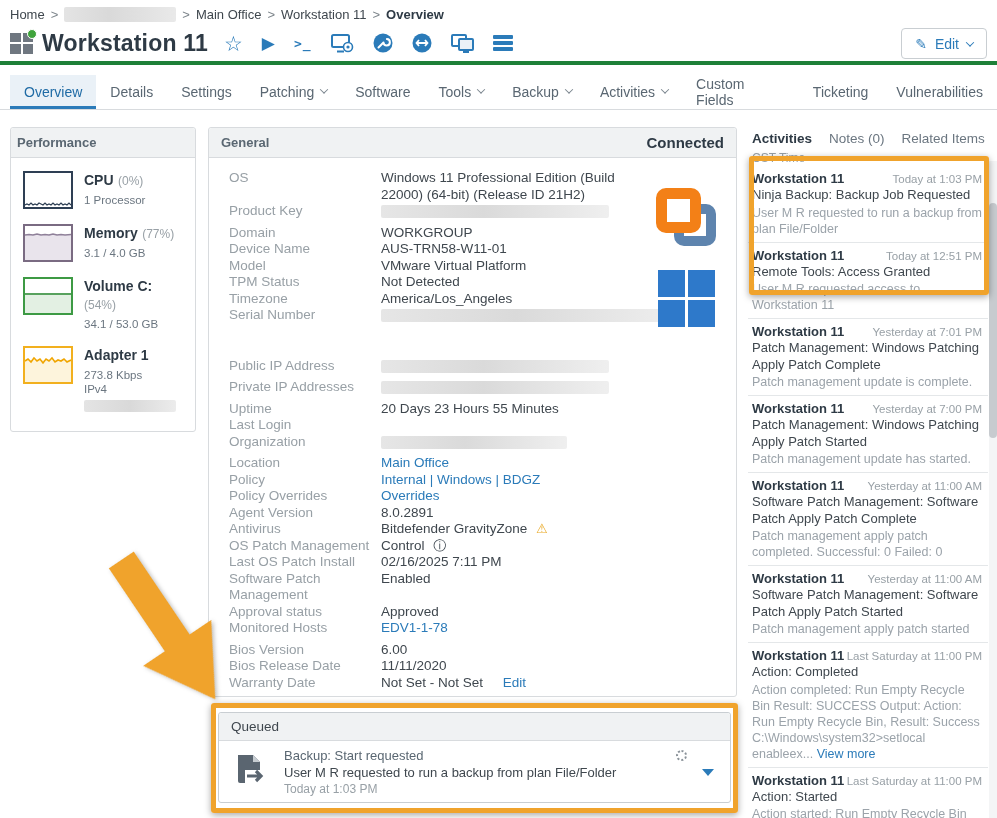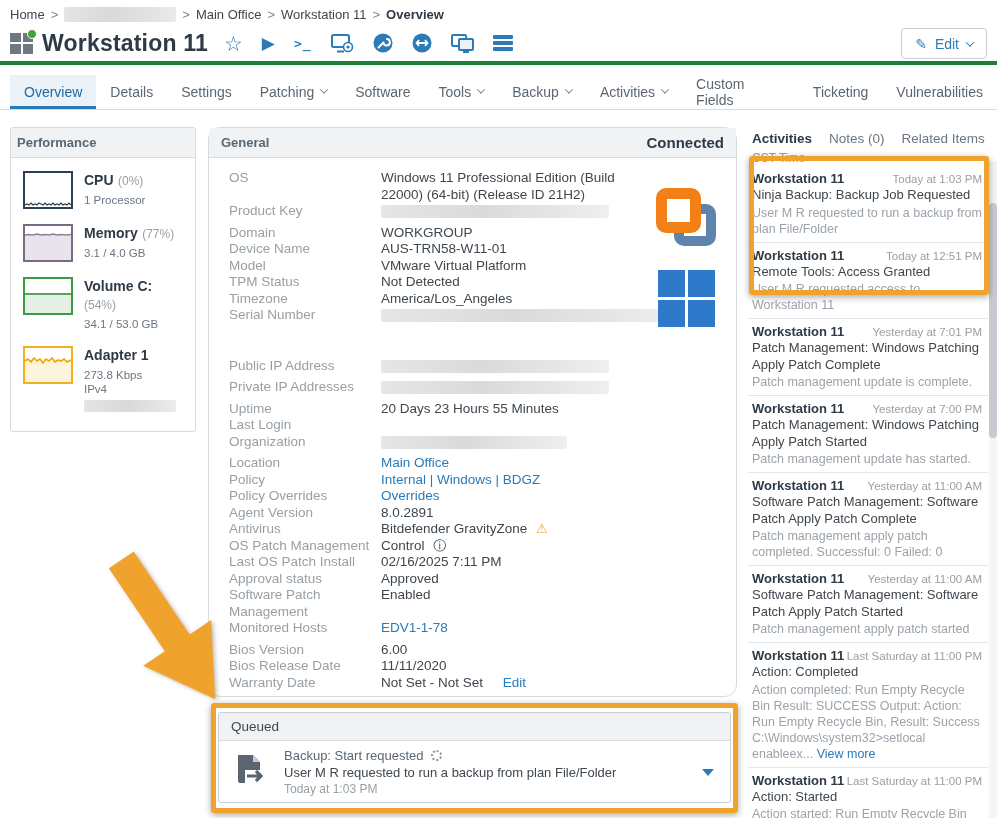--- a/index.html
+++ b/index.html
@@ -63,21 +63,21 @@
   .sp-vol{border-color:#3D9A44;} .sp-net{border-color:#F2B01E;}
   .m-name{font-size:14px;font-weight:bold;color:var(--txt-dark);margin-top:48px;}
   .m-pct{font-size:12px;font-weight:normal;color:var(--txt-label);}
   .m-sub{font-size:11.5px;color:#6B7680;margin-top:4px;line-height:14px;}
   .m-sub2{font-size:11.5px;color:#6B7680;margin-top:1px;}
   .m-redacted{width:92px;height:12px;margin-top:5px;border-radius:2px;
      background:linear-gradient(90deg,#e4e4e4,#d9d9d9 50%,#ececec);}
 
   
   .general{position:absolute;left:208px;top:127px;width:529px;height:570px;
-           border:1px solid var(--panel-border);border-radius:12px;background:#fff;}
+           border:1px solid var(--panel-border);border-radius:3px;background:#fff;}
   .gen-hd{display:flex;justify-content:space-between;align-items:center;background:var(--panel-hd);
           border-bottom:1px solid var(--panel-border);padding:6px 12px;border-radius:3px 3px 0 0;}
   .gen-hd-title{font-size:13px;font-weight:bold;color:var(--txt-mid);}
   .gen-status{font-size:15px;font-weight:bold;color:var(--txt-dark);}
   .gen-body{position:relative;padding:12px 0 0 20px;}
   .g-rows > div{display:flex;font-size:13.5px;line-height:16.5px;align-items:flex-start;}
   .g-rows > div:nth-of-type(9){margin-top:29px;}
   .g-rows > div:nth-of-type(24){margin-top:5px;}
   .g-label{width:152px;padding-right:8px;flex:none;color:var(--txt-label);}
   .g-value{max-width:252px;color:var(--txt);}
@@ -98,21 +98,21 @@
   .winlogo{display:grid;grid-template-columns:27px 27px;grid-template-rows:27px 27px;gap:3px;}
   .winlogo i{background:#2E79CA;}
 
   
   .queued{position:absolute;left:218px;top:712px;width:513px;height:91px;border:1px solid #C9CED2;
           border-radius:3px;background:#fff;}
   .q-hd{background:var(--panel-hd);border-bottom:1px solid var(--panel-border);padding:6px 12px;
         font-size:13.5px;color:var(--txt);border-radius:3px 3px 0 0;}
   .q-body{display:flex;align-items:center;gap:15px;padding:7px 16px 7px 14px;}
   .q-lines{flex:1;}
-  .q-status{font-size:13px;color:var(--txt-mid);display:flex;align-items:center;gap:8px;}
+  .q-status{font-size:13px;color:var(--txt-mid);display:flex;align-items:center;gap:8px;justify-content:space-between;}
   .spinner{width:11px;height:11px;border-radius:50%;border:2px dotted #8A9299;flex:none;}
   .q-desc{font-size:13px;color:var(--txt);margin:2px 0;}
   .q-time{font-size:12px;color:var(--txt-label);}
   .q-expand{width:0;height:0;border-left:6px solid transparent;border-right:6px solid transparent;
             border-top:7px solid var(--accent);cursor:pointer;}
 
   
   .acts{position:absolute;left:748px;top:127px;width:249px;height:691px;overflow:hidden;}
   .act-tabs{display:flex;gap:17px;padding:4px 0 5px 4px;font-size:13.5px;}
   .act-tab{color:#6B7680;cursor:pointer;}
@@ -538,34 +538,34 @@
           <div class="g-value">
             <span>02/16/2025 7:11 PM</span>
             
             
             
             
             
           </div>
         </div>
         <div>
+          <div class="g-label">Software Patch Management</div>
+          <div class="g-value">
+            <span>Enabled</span>
+            
+            
+            
+            
+            
+          </div>
+        </div>
+        <div>
           <div class="g-label">Approval status</div>
           <div class="g-value">
             <span>Approved</span>
-            
-            
-            
-            
-            
-          </div>
-        </div>
-        <div>
-          <div class="g-label">Software Patch Management</div>
-          <div class="g-value">
-            <span>Enabled</span>
             
             
             
             
             
           </div>
         </div>
         <div>
           <div class="g-label">Monitored Hosts</div>
           <div class="g-value">

